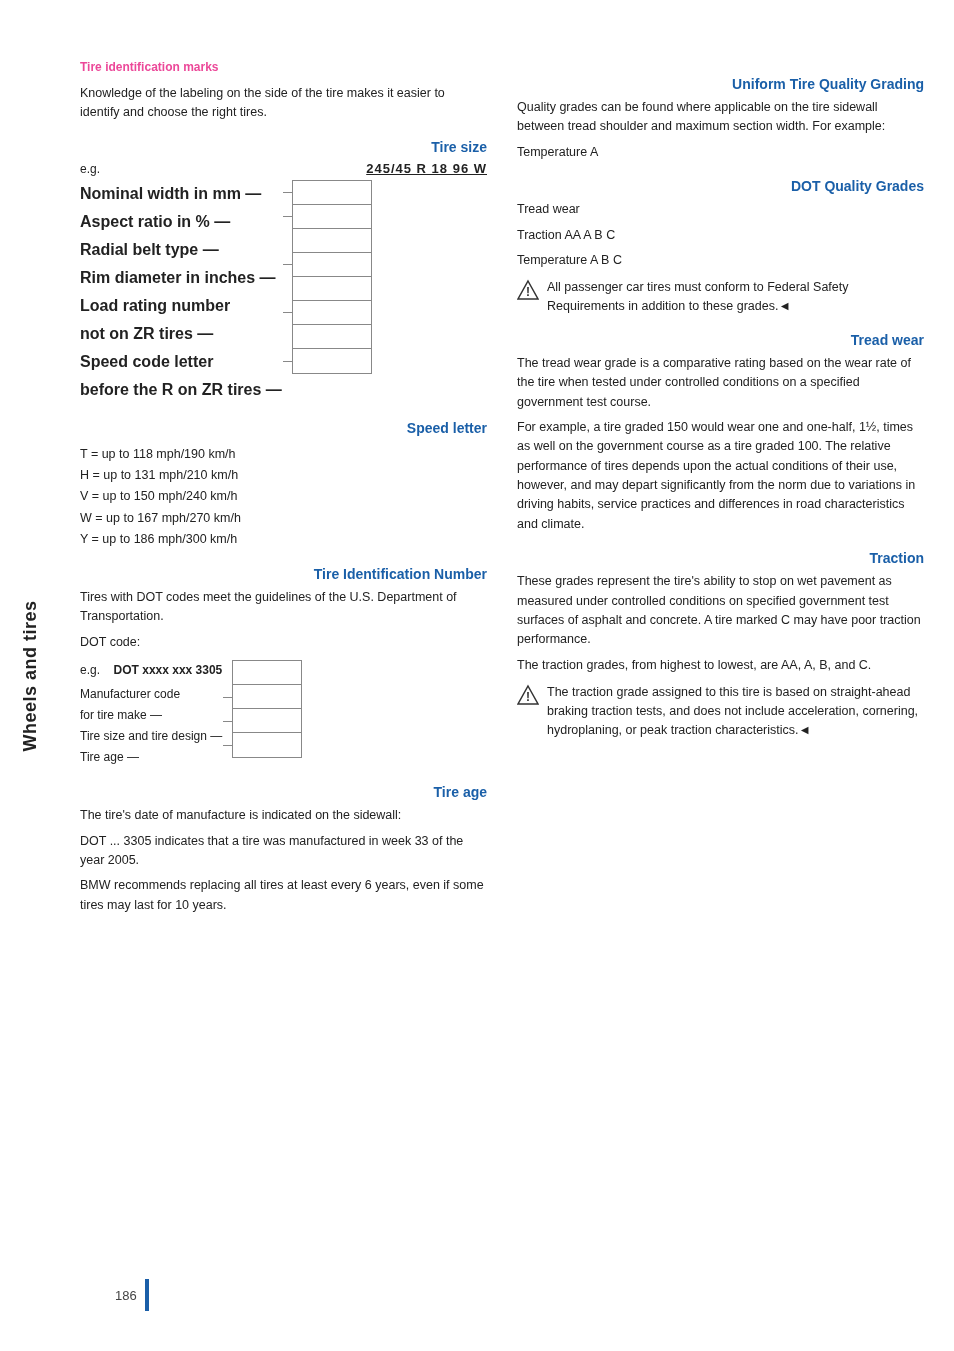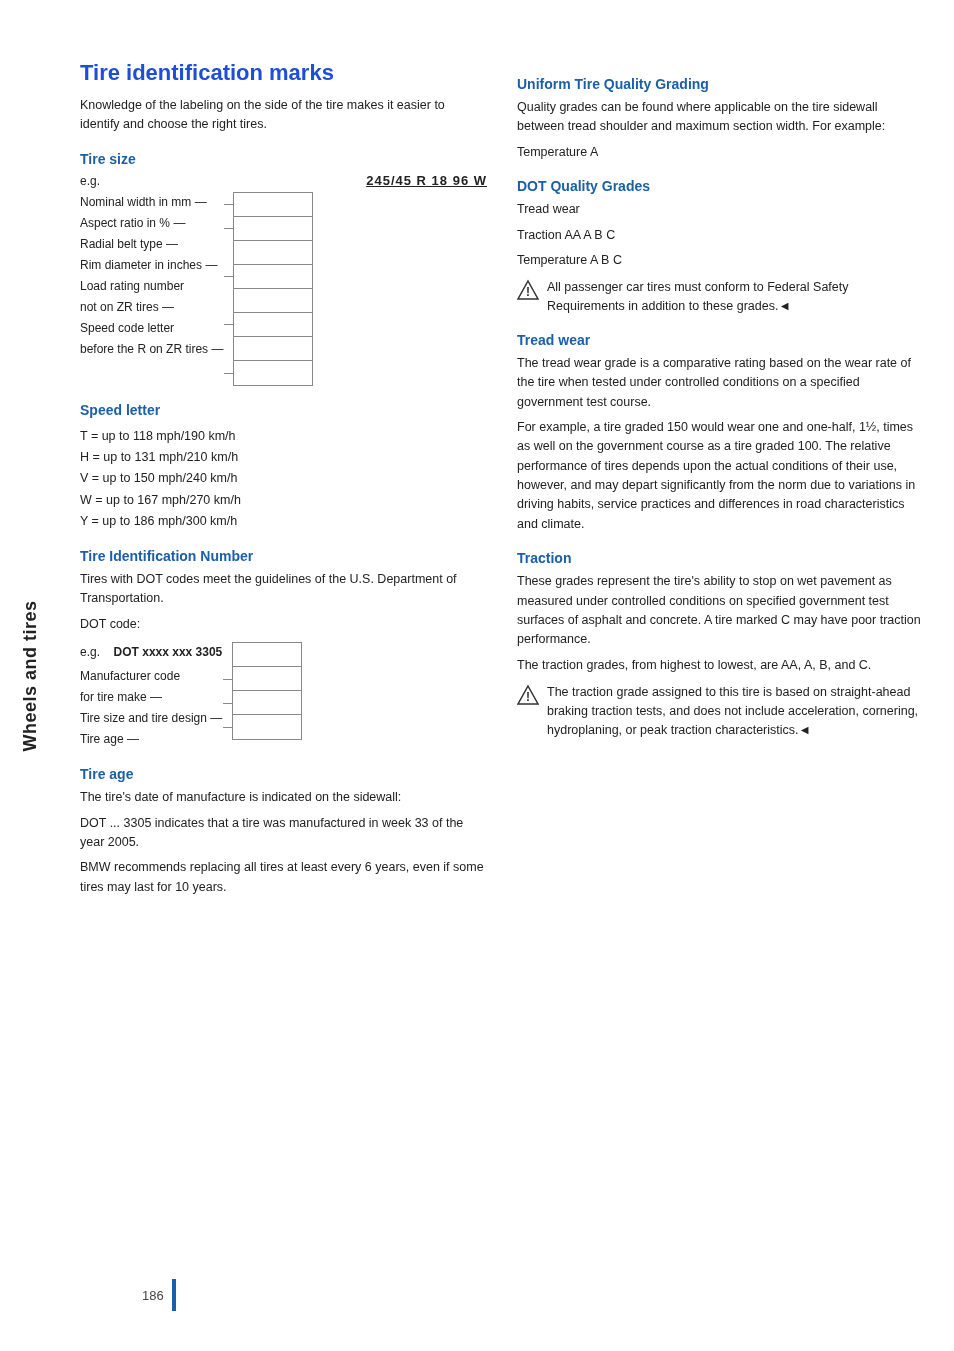--- a/index.html
+++ b/index.html
@@ -48,31 +48,32 @@
     .left-col {
       flex: 1;
       max-width: 420px;
     }
     .right-col {
       flex: 1;
       max-width: 420px;
     }
     
     .page-title {
-      font-size: 22px;
+      font-size: 12px;
       font-weight: bold;
-      color: #1d4ed8;
+      color: #ec4899;
       margin-bottom: 10px;
     }
     .section-title {
       font-size: 14px;
       font-weight: bold;
       color: #1a5fa8;
       margin-top: 16px;
       margin-bottom: 6px;
+      text-align: right;
     }
     p {
       font-size: 12.5px;
       line-height: 1.55;
       margin-bottom: 6px;
     }
     .speed-section { margin-top: 8px; }
     .speed-item { font-size: 12.5px; line-height: 1.7; }
 
     
@@ -89,21 +90,21 @@
       height: 22px;
       flex-shrink: 0;
       margin-top: 1px;
     }
     .warning-text { flex: 1; }
 
     
     .page-number-area {
       position: absolute;
       bottom: 40px;
-      left: 142px;
+      left: 115px;
       display: flex;
       align-items: center;
       gap: 8px;
     }
     .page-number { font-size: 13px; color: #444; }
     .page-bar {
       width: 4px;
       height: 32px;
       background: #1a5fa8;
     }
@@ -116,23 +117,24 @@
     }
     .tire-size-header .tire-eg { font-size: 12px; }
     .tire-size-header .tire-value { font-size: 13px; font-weight: bold; letter-spacing: 1px; text-decoration: underline; }
 
     .diagram-wrapper {
       display: flex;
       align-items: flex-start;
       margin-bottom: 14px;
     }
     .label-list {
-      font-size: 12px;
+      font-size: 16px;
       line-height: 1.75;
       padding-right: 6px;
+      font-weight: bold;
     }
     .label-list div { white-space: nowrap; }
     .bracket-box {
       border: 1px solid #888;
       width: 80px;
       flex-shrink: 0;
       margin-left: 4px;
     }
     .bracket-row {
       height: 24px;

